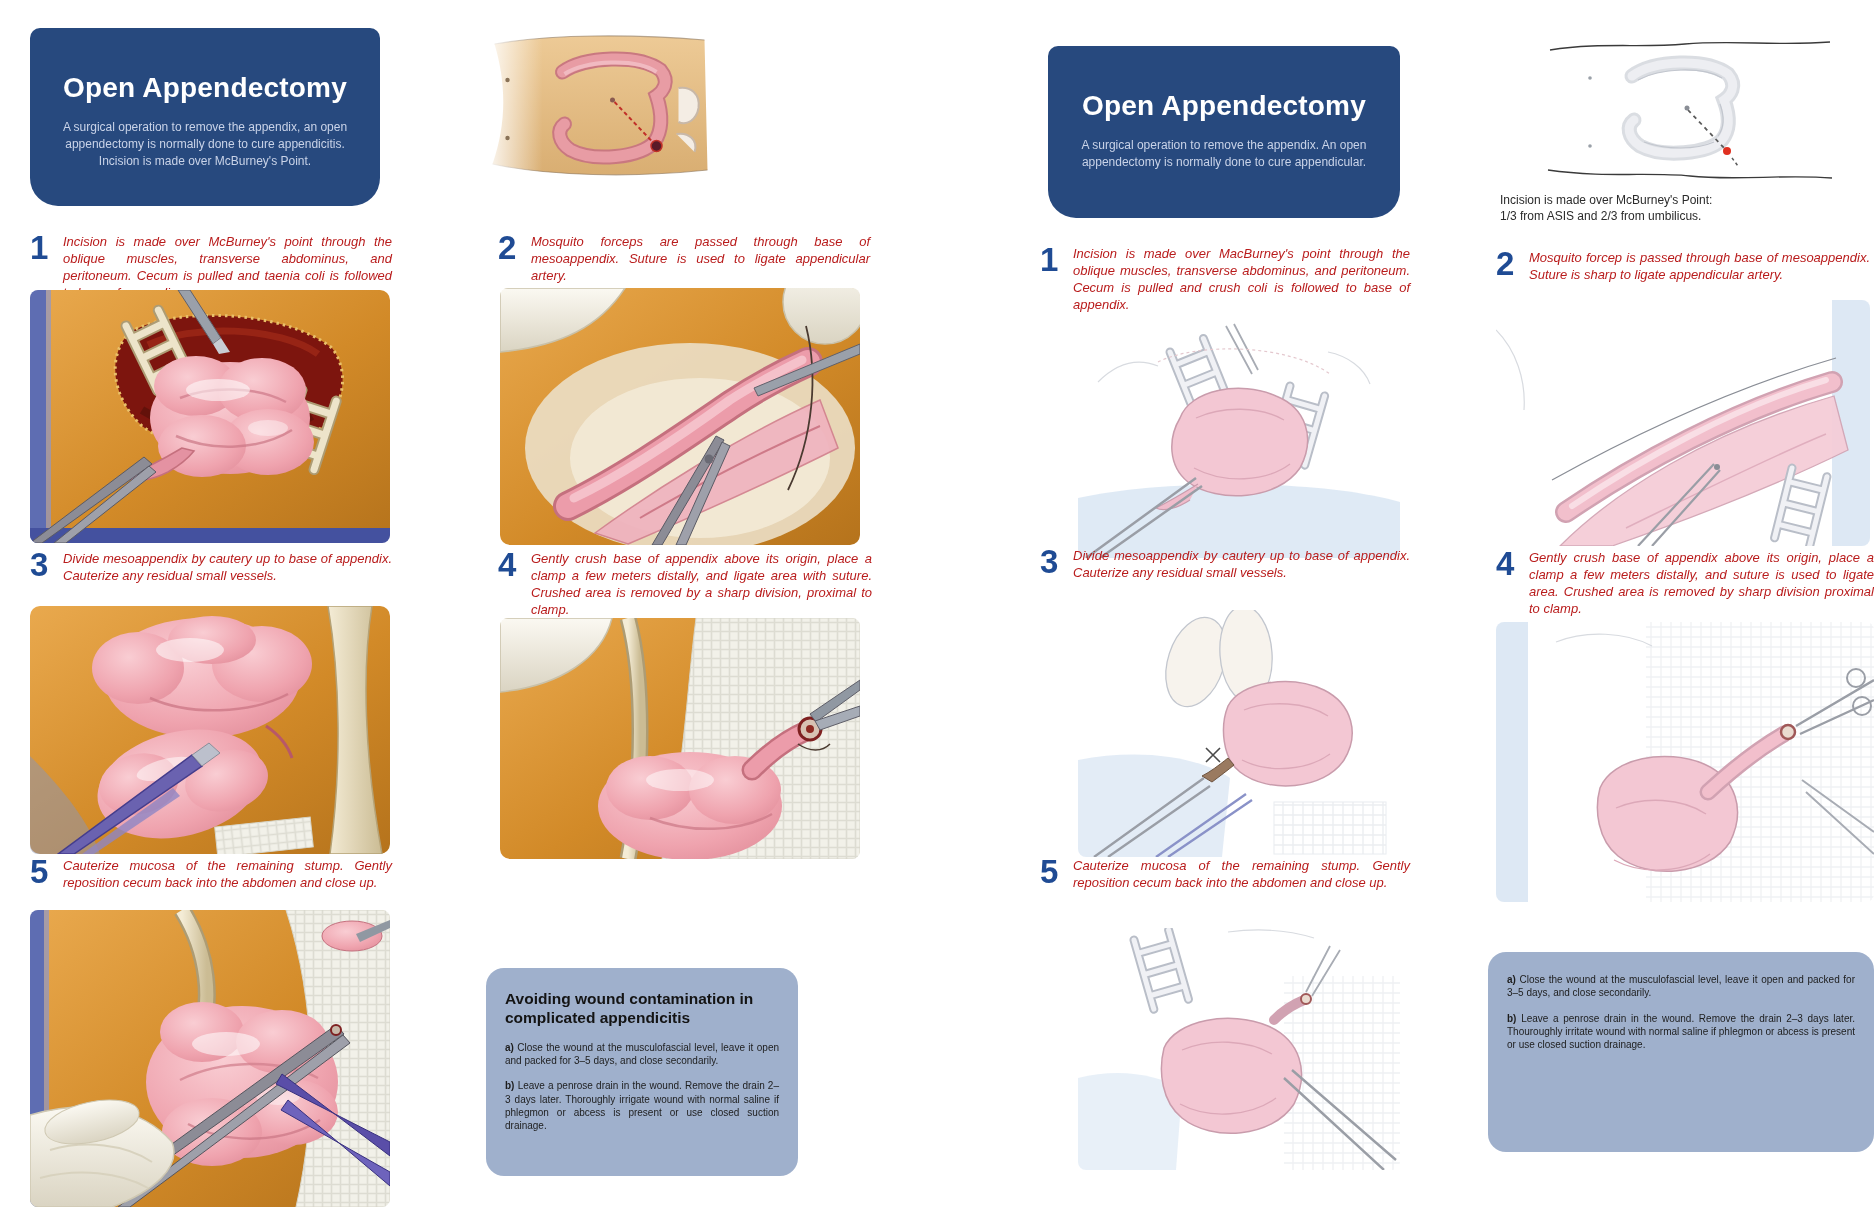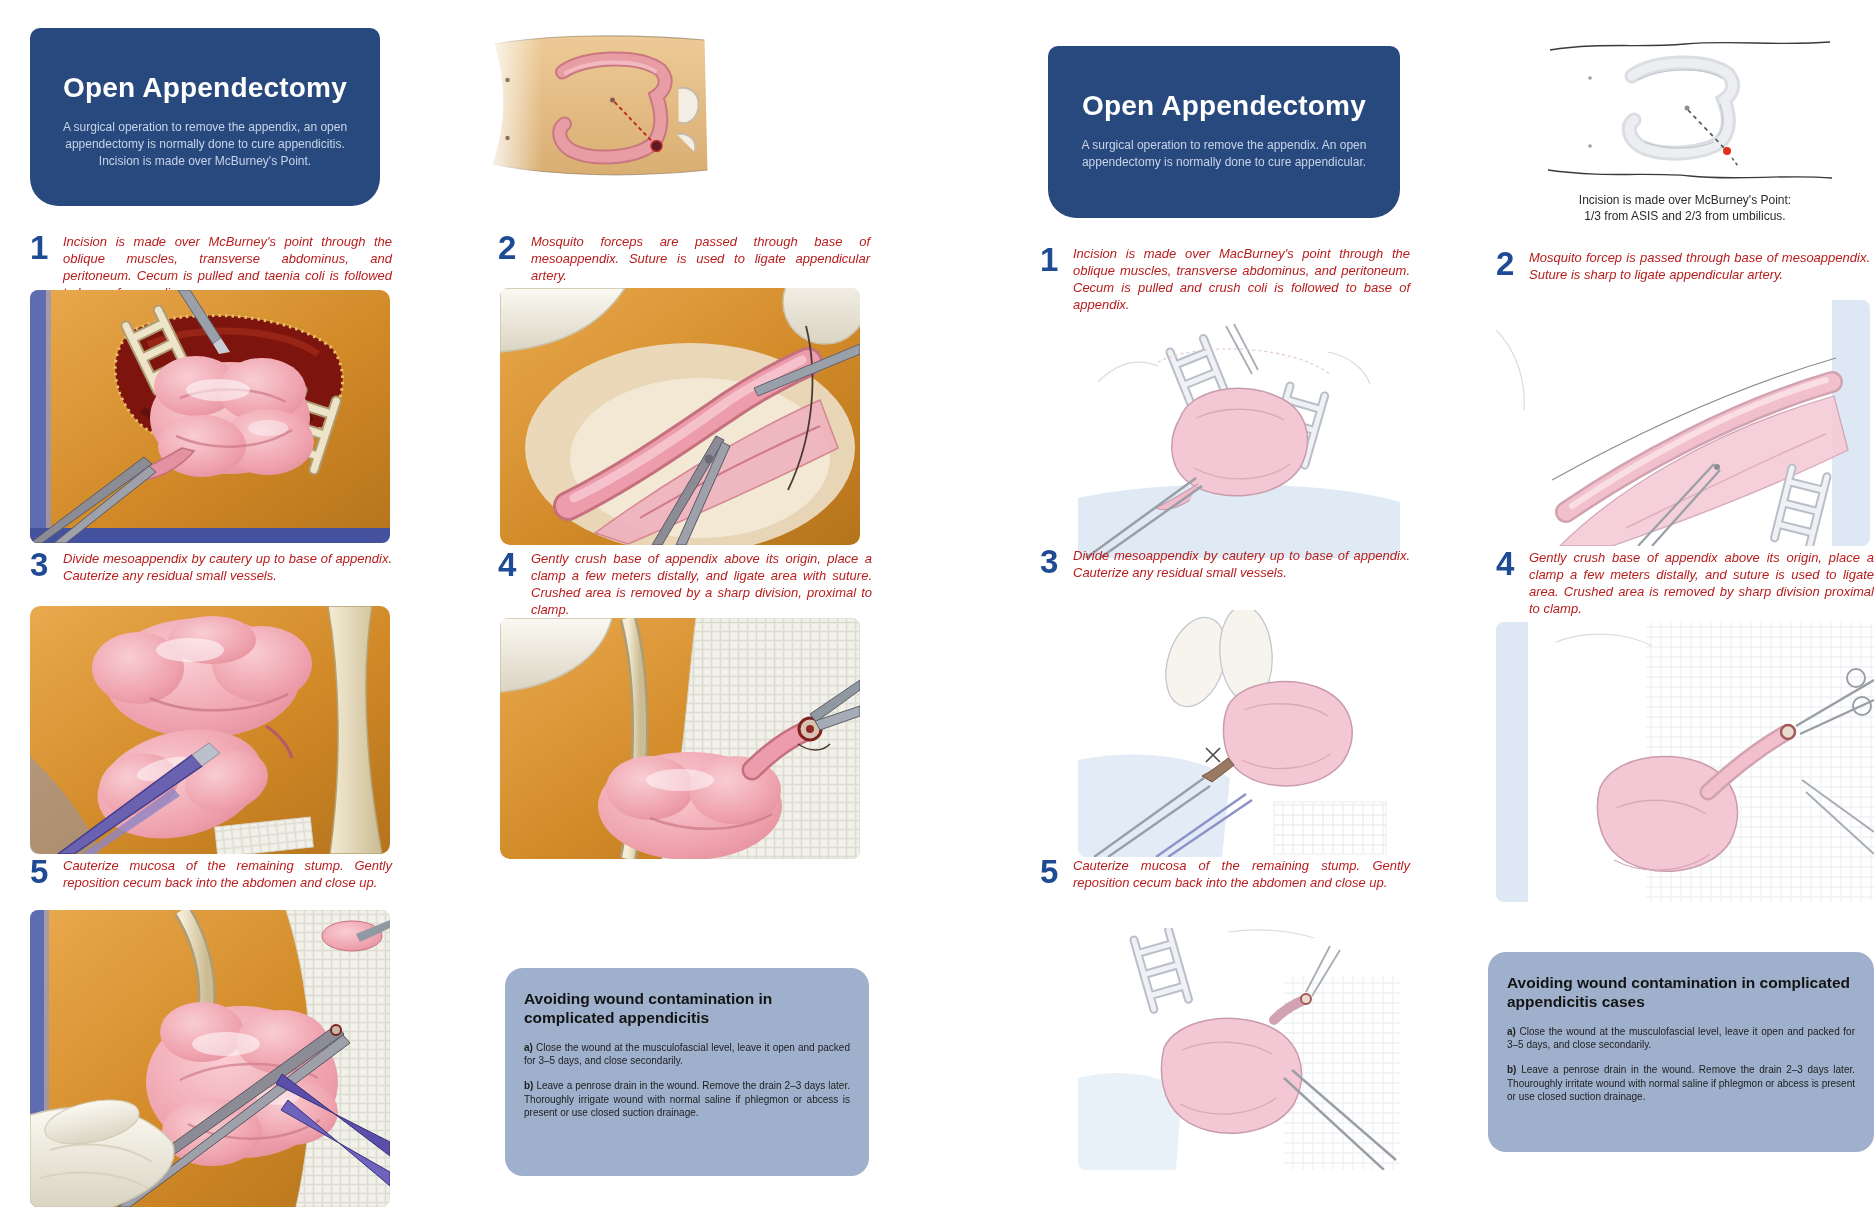--- a/index.html
+++ b/index.html
@@ -20,21 +20,21 @@
   .step-row { display:flex; gap:9px; }
   .step-num {
     flex:none; width:24px; font-size:33px; font-weight:bold;
     color:#1F4B94; line-height:0.82; letter-spacing:-1px;
   }
   .step-text { font-size:13px; line-height:1.3; text-align:justify; color:#b91c1c;font-style:italic; }
 
   .fig { border-radius:8px; overflow:hidden; }
   .fig svg { display:block; width:100%; height:100%; }
 
-  .caption { font-size:12px; line-height:1.35; text-align:center; color:#2B2B2B; }
+  .caption { font-size:12px; line-height:1.35; color:#2B2B2B; }
 
   .info-box { background:#9FB0CC; border-radius:18px; padding:21px 19px 10px 19px; }
   .info-box h2 { font-size:15.5px; line-height:1.25; color:#141414; margin-bottom:13px; }
   .info-box p  { font-size:10px; line-height:1.33; text-align:justify; color:#1D1D1D; margin-bottom:12px; }
   .info-box b  { font-weight:bold; }
 </style>
 </head>
 <body>
 
 <svg width="0" height="0" style="position:absolute" aria-hidden="true">
@@ -250,21 +250,21 @@
       <circle cx="306" cy="120" r="5" fill="#C8B8A8" stroke="#7E2020" stroke-width="2"></circle>
       <polygon points="360,232 360,246 252,164 246,174" fill="#5A4EA8" stroke="#38307E" stroke-width="1"></polygon>
       <polygon points="360,262 360,276 258,190 251,200" fill="#6E63BC" stroke="#38307E" stroke-width="1"></polygon>
       <path d="M0,205 C62,188 112,198 142,232 C152,258 122,282 82,297 L0,297 Z" fill="url(#gGl)" stroke="#CFC8B2" stroke-width="1.5"></path>
       <path d="M20,240 C55,230 95,234 122,252" stroke="#D8D2BE" stroke-width="2" fill="none"></path>
       <path d="M10,268 C48,258 90,262 118,278" stroke="#D8D2BE" stroke-width="2" fill="none"></path>
       <ellipse cx="62" cy="212" rx="48" ry="20" fill="url(#gGl)" stroke="#CFC8B2" transform="rotate(-12 62 212)"></ellipse>
     </svg>
   </div>
 
-  <div class="abs info-box" style="left:505px;top:968px;width:364px;min-height:208px">
+  <div class="abs info-box" style="left:486px;top:968px;width:312px;min-height:208px">
     <h2>Avoiding wound contamination in complicated appendicitis</h2>
     <p><b>a)</b> <span>Close the wound at the musculofascial level, leave it open and packed for 3–5 days, and close secondarily.</span></p>
     <p><b>b)</b> <span>Leave a penrose drain in the wound. Remove the drain 2–3 days later. Thoroughly irrigate wound with normal saline if phlegmon or abcess is present or use closed suction drainage.</span></p>
   </div>
 </div>
 
 <div class="abs" style="left:937px;top:0;width:937px;height:1215px">
 
   <div class="abs title-box" style="left:111px;top:46px;width:352px;height:172px">
     <h1>Open Appendectomy</h1>
@@ -389,17 +389,16 @@
       <path d="M104,122 C132,110 170,112 194,126 M102,176 C132,192 174,188 198,170" stroke="#DCA8B8" stroke-width="1.3" fill="none"></path>
       <path d="M196,92 C206,82 216,76 226,72" stroke="#D1A2B2" stroke-width="10" fill="none" stroke-linecap="round"></path>
       <circle cx="228" cy="71" r="5" fill="#EADBD0" stroke="#A05858" stroke-width="2"></circle>
       <path d="M306,242 L206,150 M318,232 L214,142" stroke="#9A9EA6" stroke-width="2.4" fill="none"></path>
       <path d="M252,18 L228,64 M262,22 L234,68" stroke="#A8ACB4" stroke-width="1.8" fill="none"></path>
       <path d="M150,4 C180,0 210,2 236,10" stroke="#D8DBE0" stroke-width="1.2" fill="none"></path>
     </svg>
   </div>
 
   <div class="abs info-box" style="left:551px;top:952px;width:386px;min-height:200px">
-    <h2>Avoiding wound contamination in complicated appendicitis cases</h2>
     <p><b>a)</b> <span>Close the wound at the musculofascial level, leave it open and packed for 3–5 days, and close secondarily.</span></p>
     <p><b>b)</b> <span>Leave a penrose drain in the wound. Remove the drain 2–3 days later. Thouroughly irritate wound with normal saline if phlegmon or abcess is present or use closed suction drainage.</span></p>
   </div>
 </div>
 
 </body></html>

